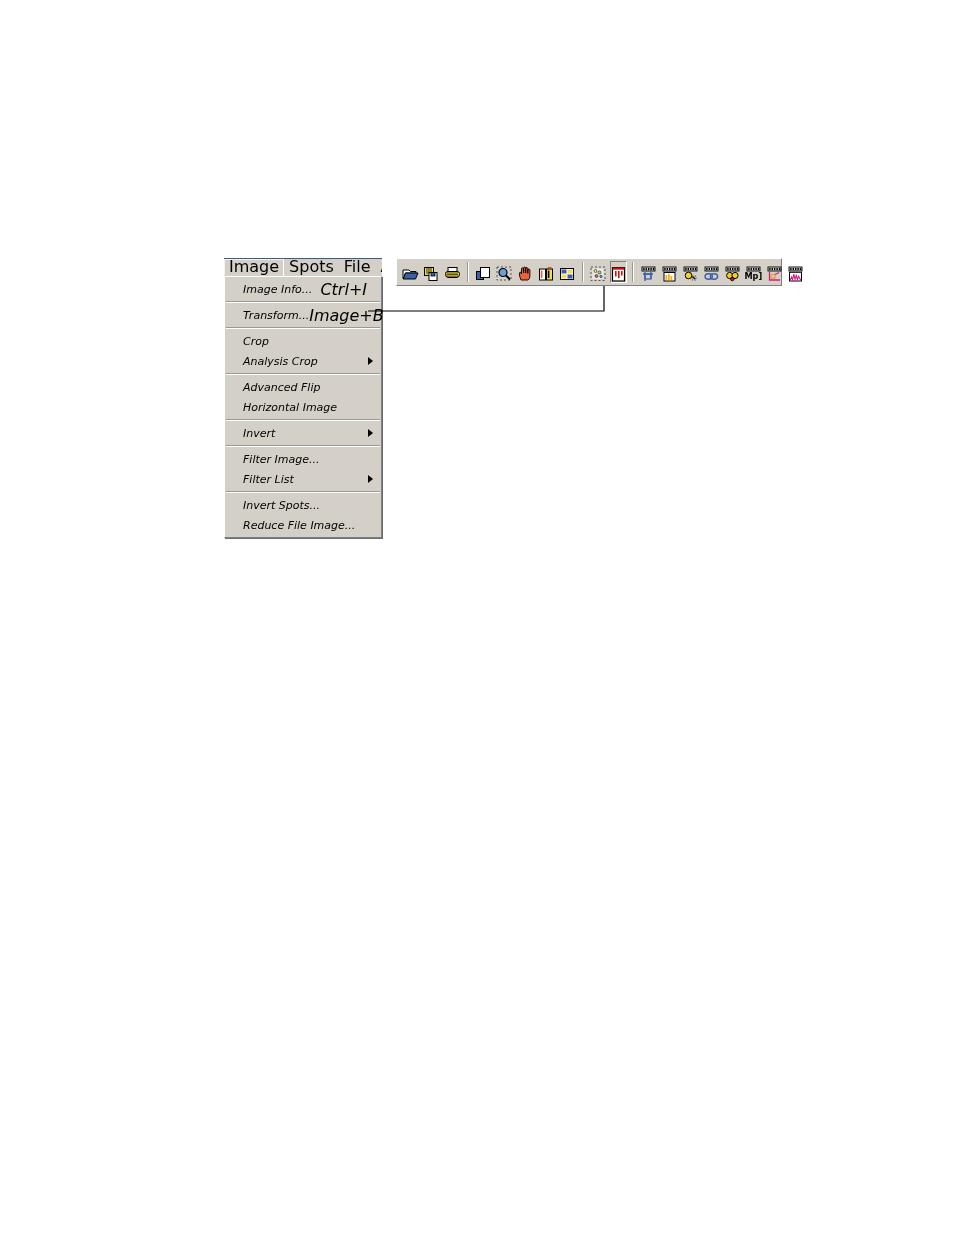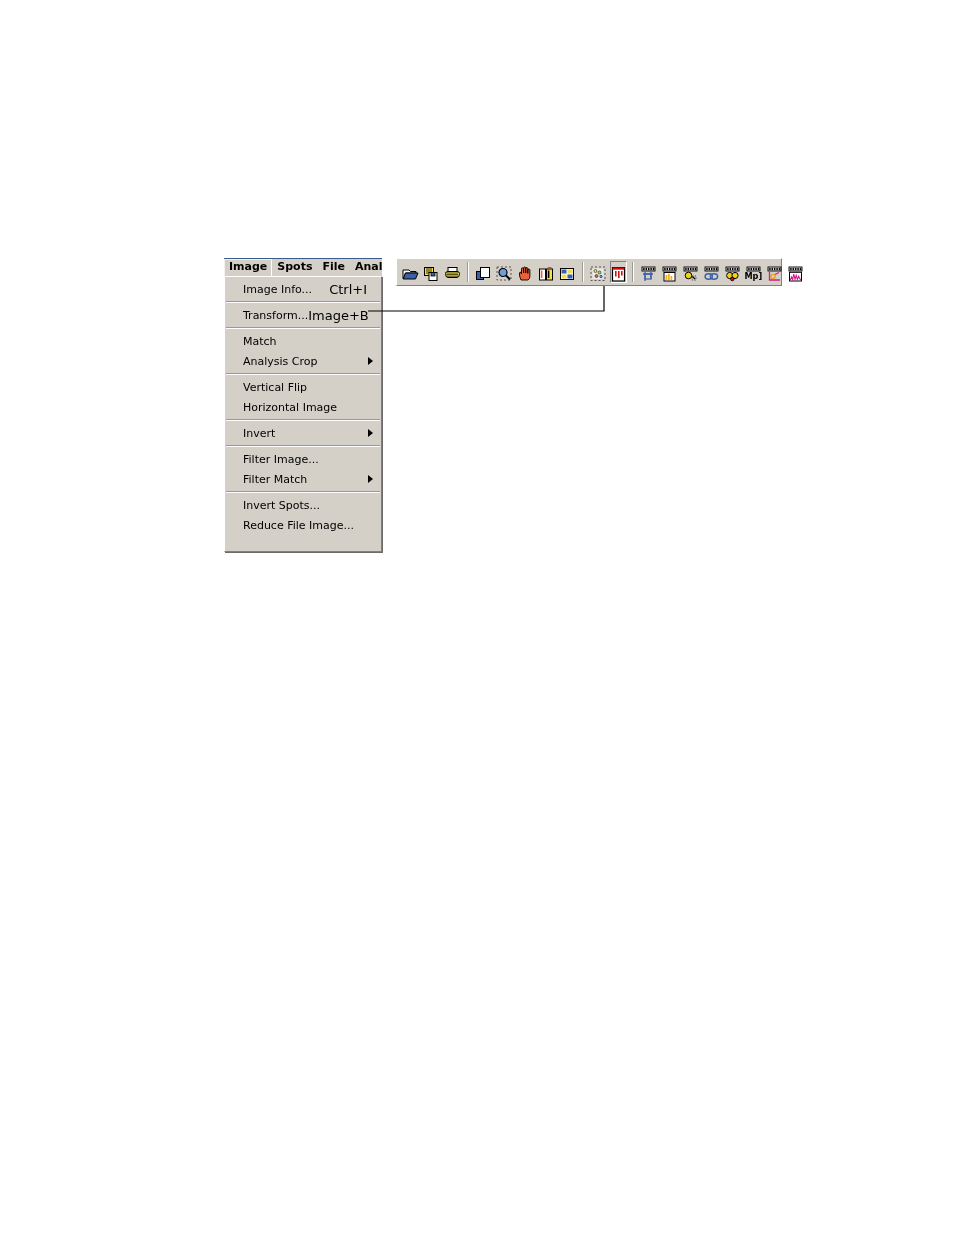--- a/index.html
+++ b/index.html
@@ -24,27 +24,26 @@
     height: 18px;
     background: #d4d0c8;
     box-sizing: border-box;
     border-top: 1px solid #3a5c8c;
     display: flex;
     align-items: center;
     overflow: hidden;
     white-space: nowrap;
   }
   .menubar-item {
-    font-size: 11px;
+    font-size: 16px;
     color: #000000;
     padding: 1px 5px 2px 5px;
     line-height: 14px;
     box-sizing: border-box;
     white-space: nowrap;
-    font-weight: bold;
   }
   .menubar-item.open {
     background: #d4d0c8;
     border-left: 1px solid #f4f2ee;
     border-top: 1px solid #f4f2ee;
     border-right: 1px solid #ffffff;
     padding: 0px 4px 2px 4px;
   }
 
   
@@ -53,38 +52,39 @@
     left: 224px;
     top: 276px;
     width: 158px;
     background: #d4d0c8;
     box-sizing: border-box;
     border-left: 1px solid #ffffff;
     border-top: 1px solid #ffffff;
     border-right: 1px solid #808080;
     border-bottom: 1px solid #808080;
     box-shadow: 1px 1px 0 0 #6b6b6b;
-    padding: 2px 0 16px 0;
+    padding: 2px 0 2px 0;
+    font-style: italic;
   }
   .menu-item {
     position: relative;
     height: 20px;
     display: flex;
     align-items: center;
     padding: 0 6px 0 18px;
     font-size: 11px;
     color: #000000;
     box-sizing: border-box;
     white-space: nowrap;
   }
   .menu-item .mi-label { flex: 0 0 auto; }
   .menu-item .mi-accel {
     margin-left: auto;
     padding-right: 8px;
-    font-size: 13px;
+    font-size: 16px;
     color: #000000;
   }
   .menu-item .mi-arrow {
     margin-left: auto;
     width: 0; height: 0;
     border-top: 4px solid transparent;
     border-bottom: 4px solid transparent;
     border-left: 5px solid #000000;
     margin-right: 2px;
   }
@@ -173,50 +173,50 @@
   <div class="menu-sep"></div>
 
   <div class="menu-item">
     <span class="mi-label">Transform...</span>
     <span class="mi-accel">Image+B</span>
   </div>
 
   <div class="menu-sep"></div>
 
   <div class="menu-item">
-    <span class="mi-label">Match</span>
+    <span class="mi-label">Crop</span>
   </div>
   <div class="menu-item">
     <span class="mi-label">Analysis Crop</span>
     <span class="mi-arrow"></span>
   </div>
 
   <div class="menu-sep"></div>
 
   <div class="menu-item">
-    <span class="mi-label">Vertical Flip</span>
+    <span class="mi-label">Advanced Flip</span>
   </div>
   <div class="menu-item">
     <span class="mi-label">Horizontal Image</span>
   </div>
 
   <div class="menu-sep"></div>
 
   <div class="menu-item">
     <span class="mi-label">Invert</span>
     <span class="mi-arrow"></span>
   </div>
 
   <div class="menu-sep"></div>
 
   <div class="menu-item">
     <span class="mi-label">Filter Image...</span>
   </div>
   <div class="menu-item">
-    <span class="mi-label">Filter Match</span>
+    <span class="mi-label">Filter List</span>
     <span class="mi-arrow"></span>
   </div>
 
   <div class="menu-sep"></div>
 
   <div class="menu-item">
     <span class="mi-label">Invert Spots...</span>
   </div>
   <div class="menu-item">
     <span class="mi-label">Reduce File Image...</span>

